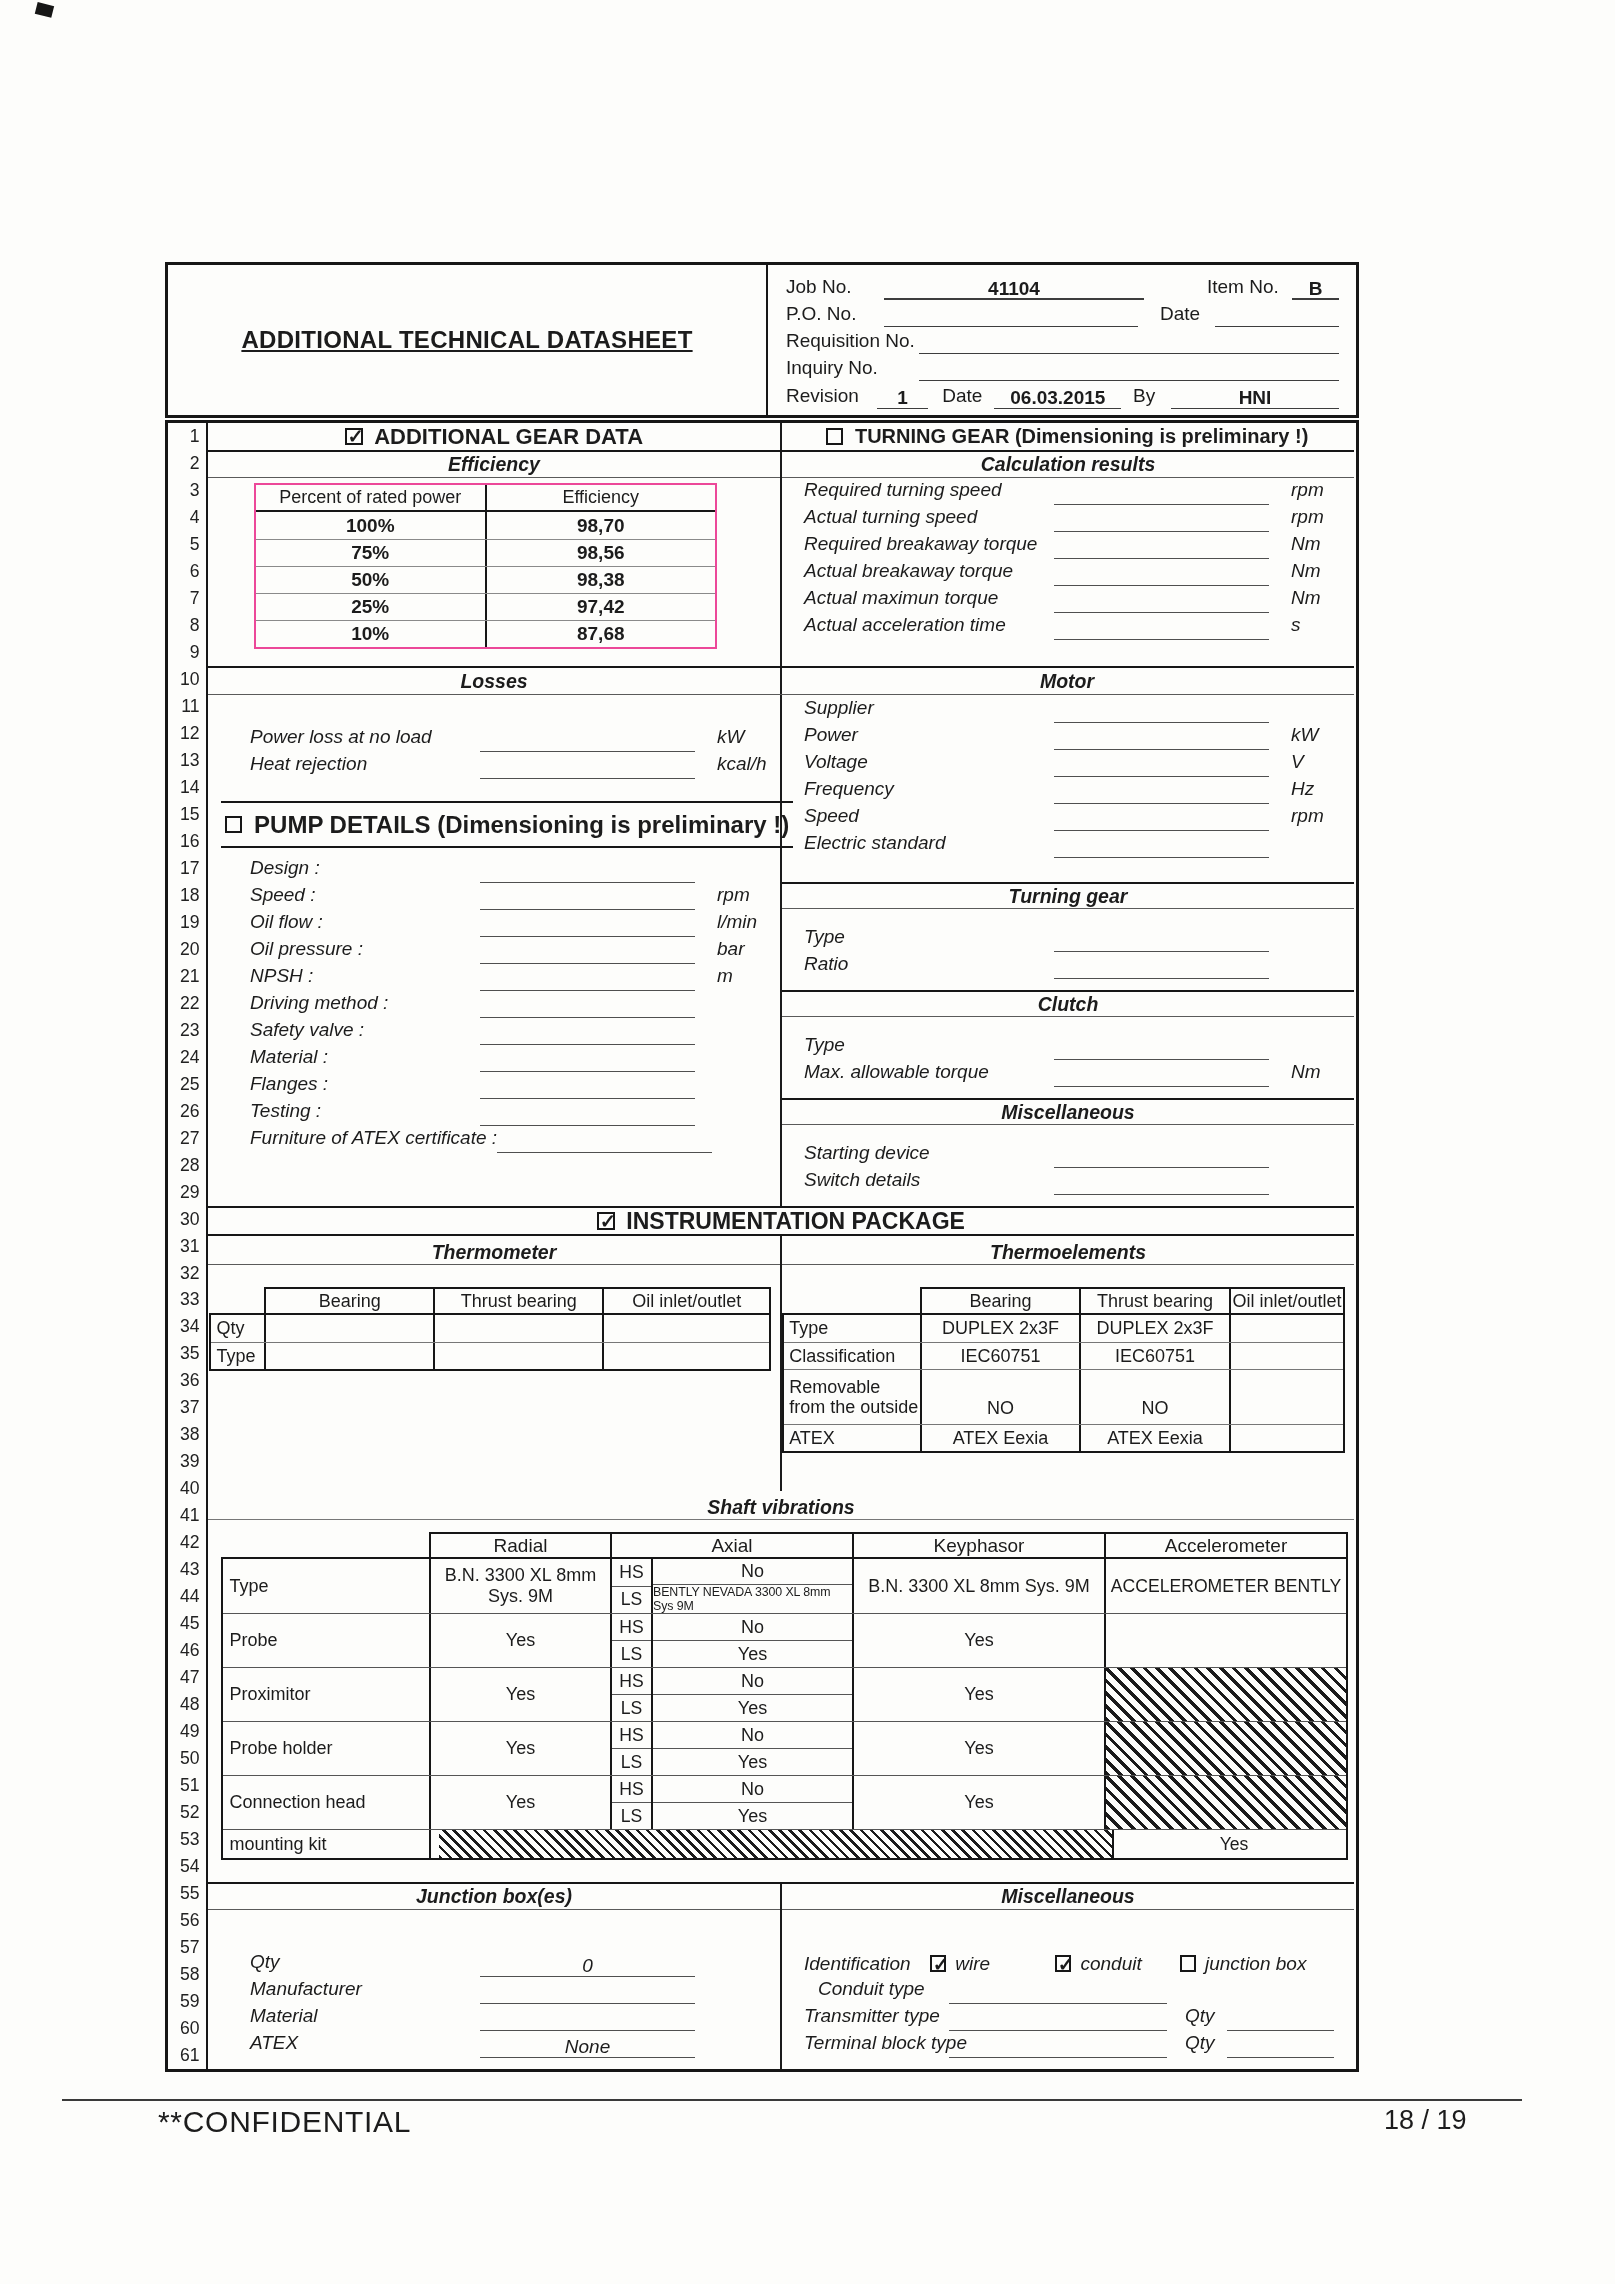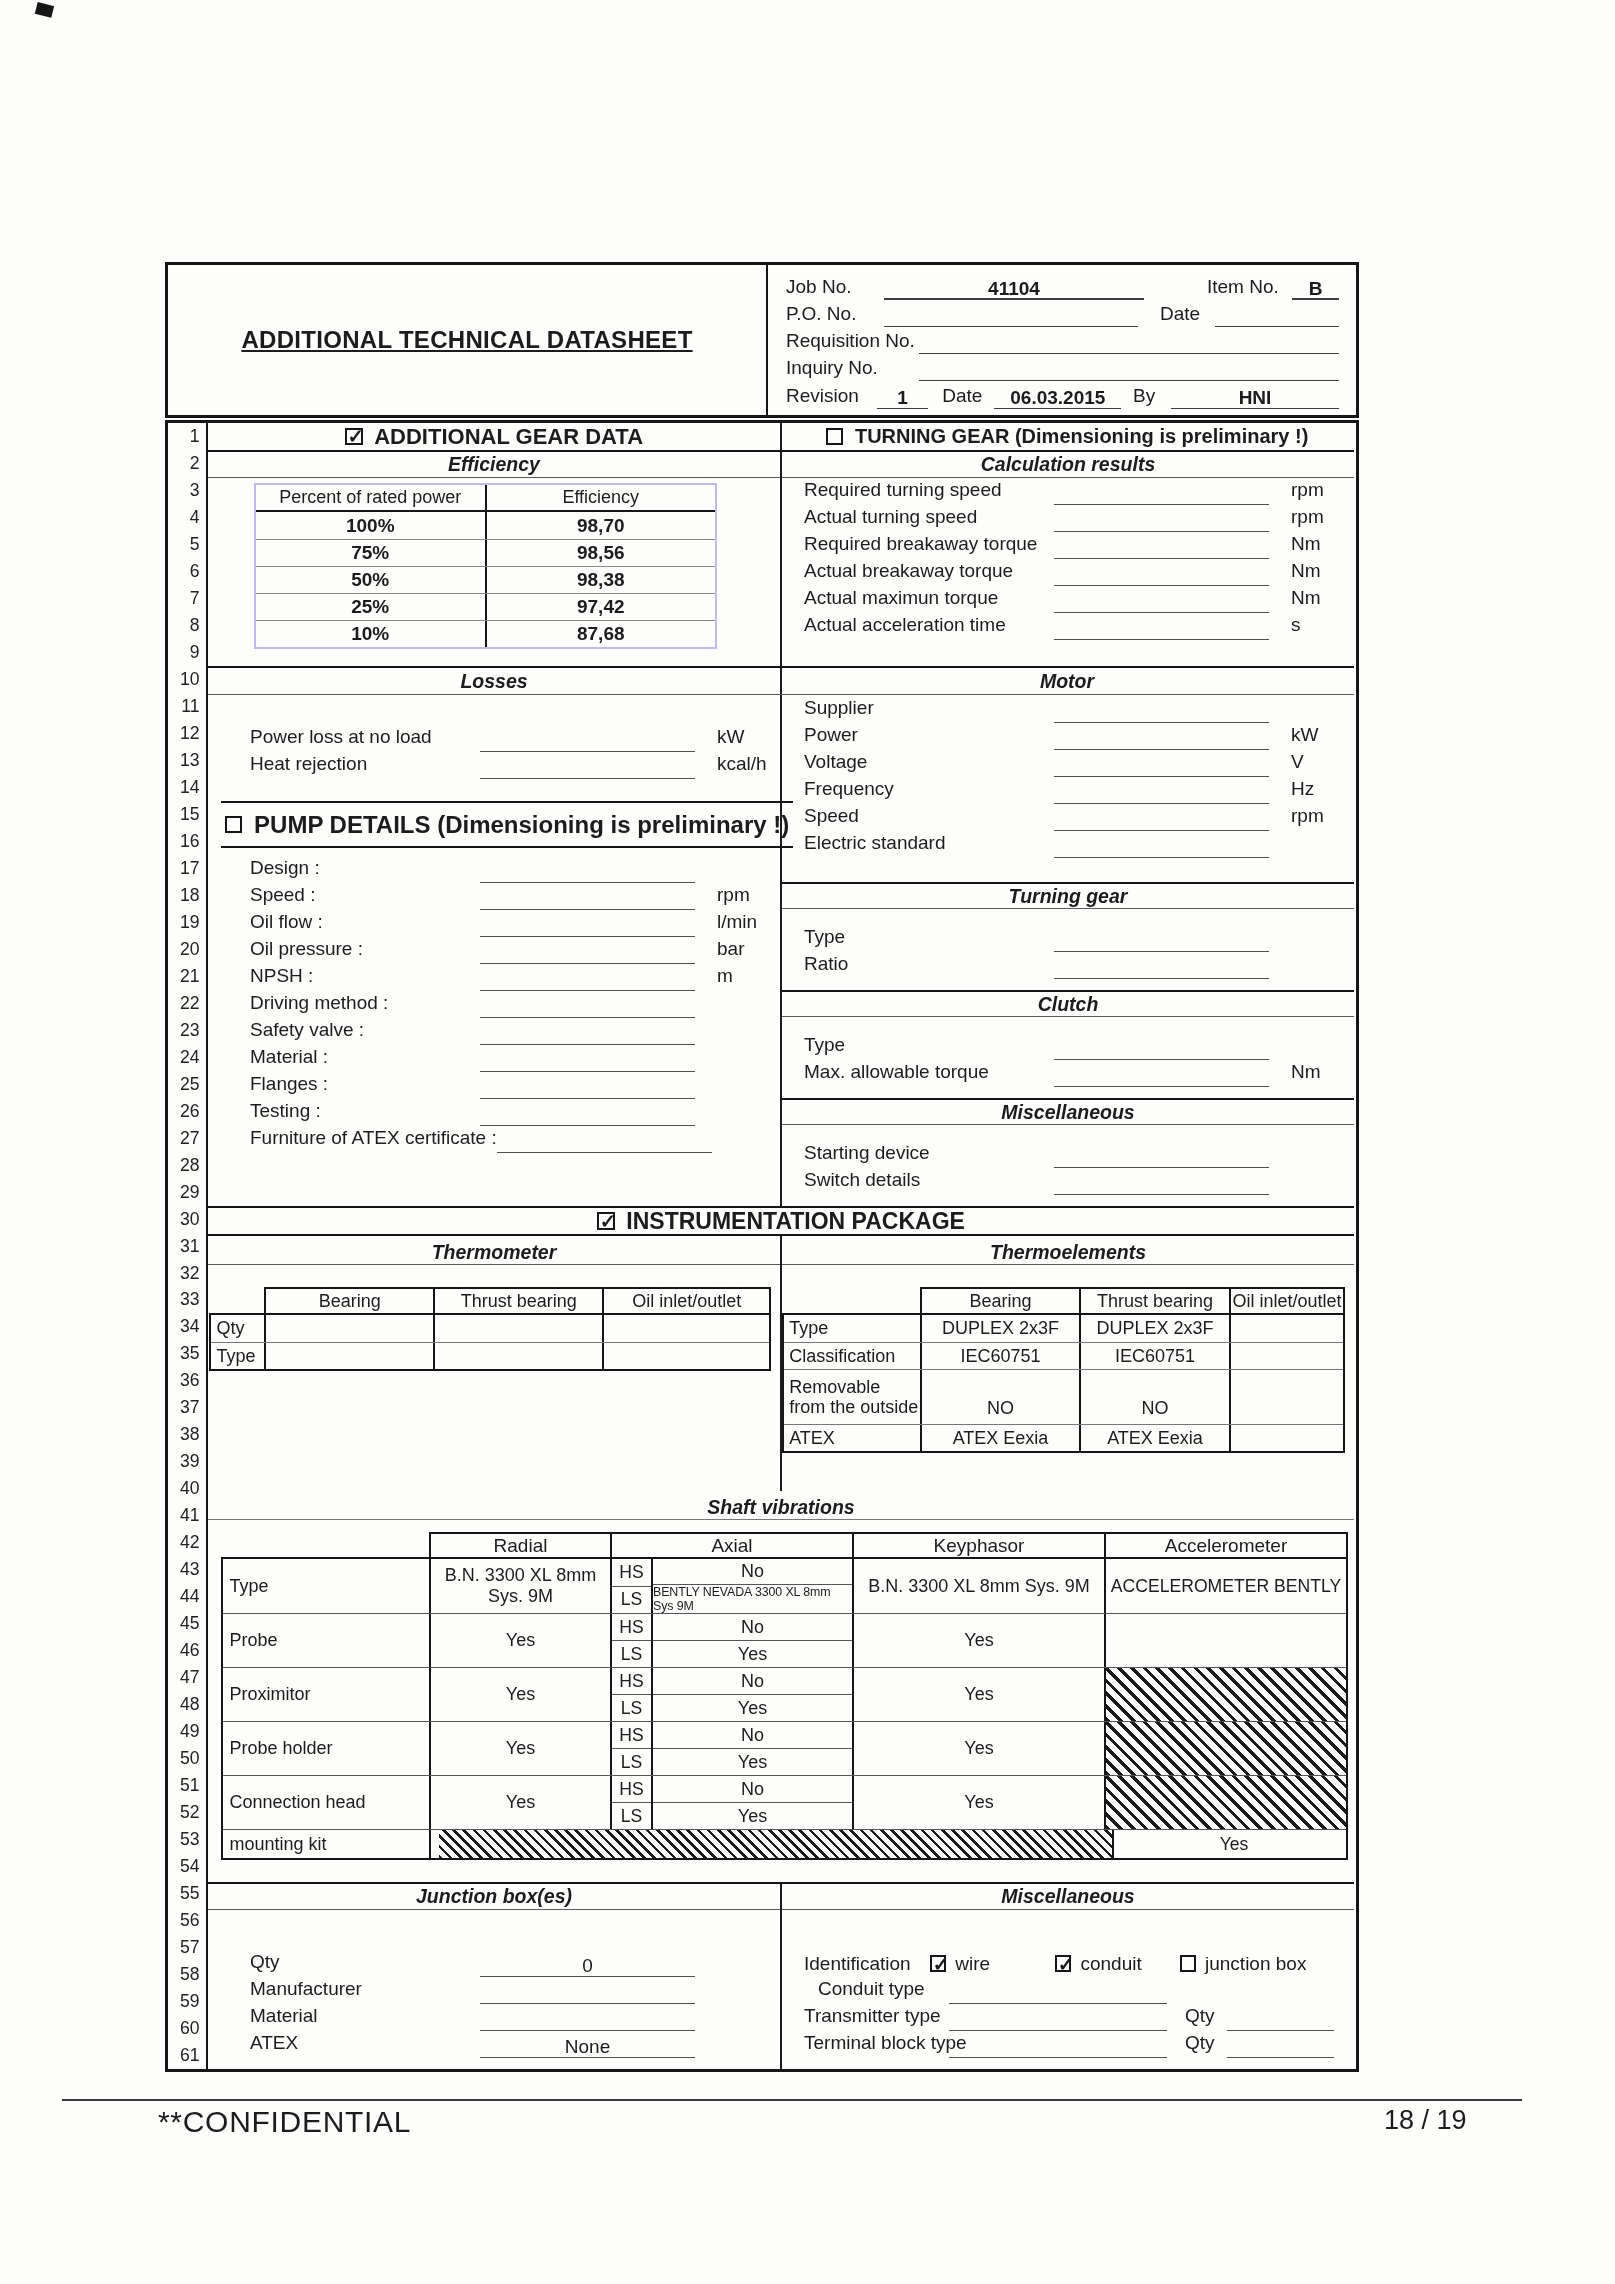--- a/index.html
+++ b/index.html
@@ -36,29 +36,29 @@
   .bb4 { border-bottom:2.6px solid #161616; }
   .bt4 { border-top:2.6px solid #161616; }
   .subhead { display:flex; align-items:center; justify-content:center; font-weight:bold;
              font-style:italic; font-size:19.5px; border-bottom:1.3px solid #5a5a5a; }
 
   .cb { display:inline-block; width:17.6px; height:17.6px; border:2px solid #161616;
         margin-right:11.7px; position:relative; flex:none; }
   .cb.checked::after { content:"\2713"; position:absolute; left:0.7px; top:-4.6px;
                        font-size:19.5px; font-weight:bold; font-style:normal; }
 
-  .field-row { height:27px; display:flex; align-items:flex-end; font-size:19px; white-space:nowrap; }
+  .field-row { height:27px; display:flex; align-items:flex-end; font-size:19px; white-space:nowrap;font-style:italic; }
   .fl { flex:1; padding-bottom:3.9px; }
   .fl-l { padding-left:42px; } .fl-r { padding-left:22px; }
   .ln { width:215px; height:22px; border-bottom:1.3px solid #4f4f4f; text-align:center;
         font-size:19px; flex:none; }
   .un { width:85px; padding-left:22px; padding-bottom:3.9px; flex:none; }
 
   
-  .eff-table { left:46px; top:60px; width:463px; border:2px solid #c4b5fd; }
+  .eff-table { left:46px; top:60px; width:463px; border:2px solid #ec4899; }
   .eff-head { display:flex; height:27px; border-bottom:2px solid #161616; font-size:18px; }
   .eff-head > div, .eff-tr > div { flex:1; display:flex; align-items:center; justify-content:center; }
   .eff-head > div:first-child, .eff-tr > div:first-child { border-right:2px solid #161616; }
   .eff-tr { display:flex; height:27px; font-size:19px; font-weight:600; }
   .eff-tr + .eff-tr { border-top:1.3px solid #8a8a8a; }
 
   
   .t-head { display:flex; border:2px solid #161616; border-bottom:none; height:26px; font-size:18px; }
   .t-head > div { display:flex; align-items:center; justify-content:center; border-right:2px solid #161616; }
   .t-head > div:last-child { border-right:none; }

